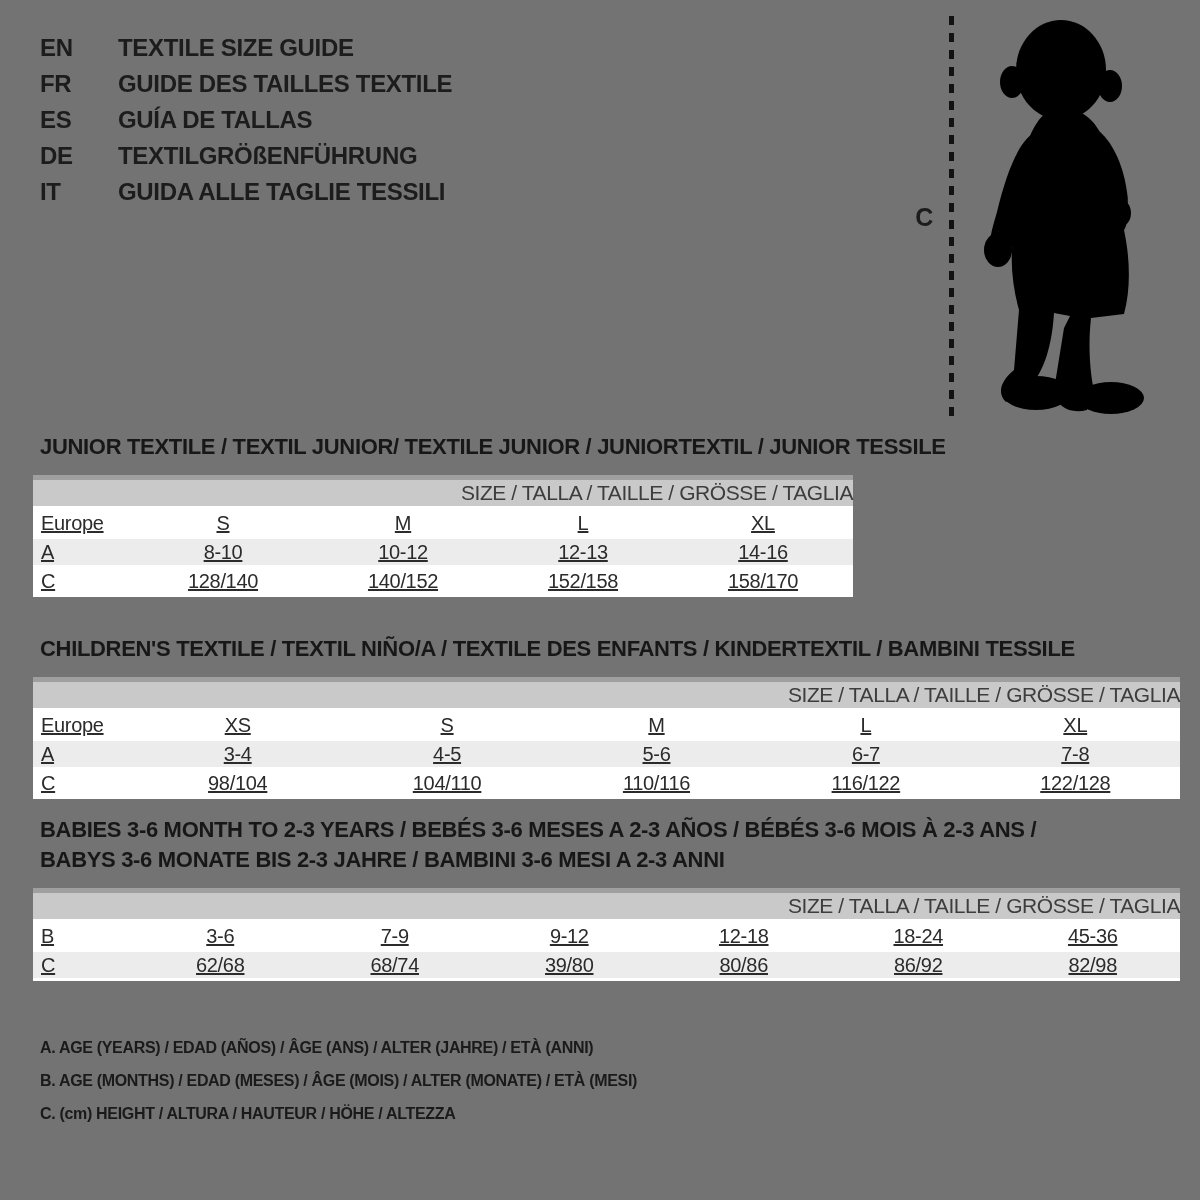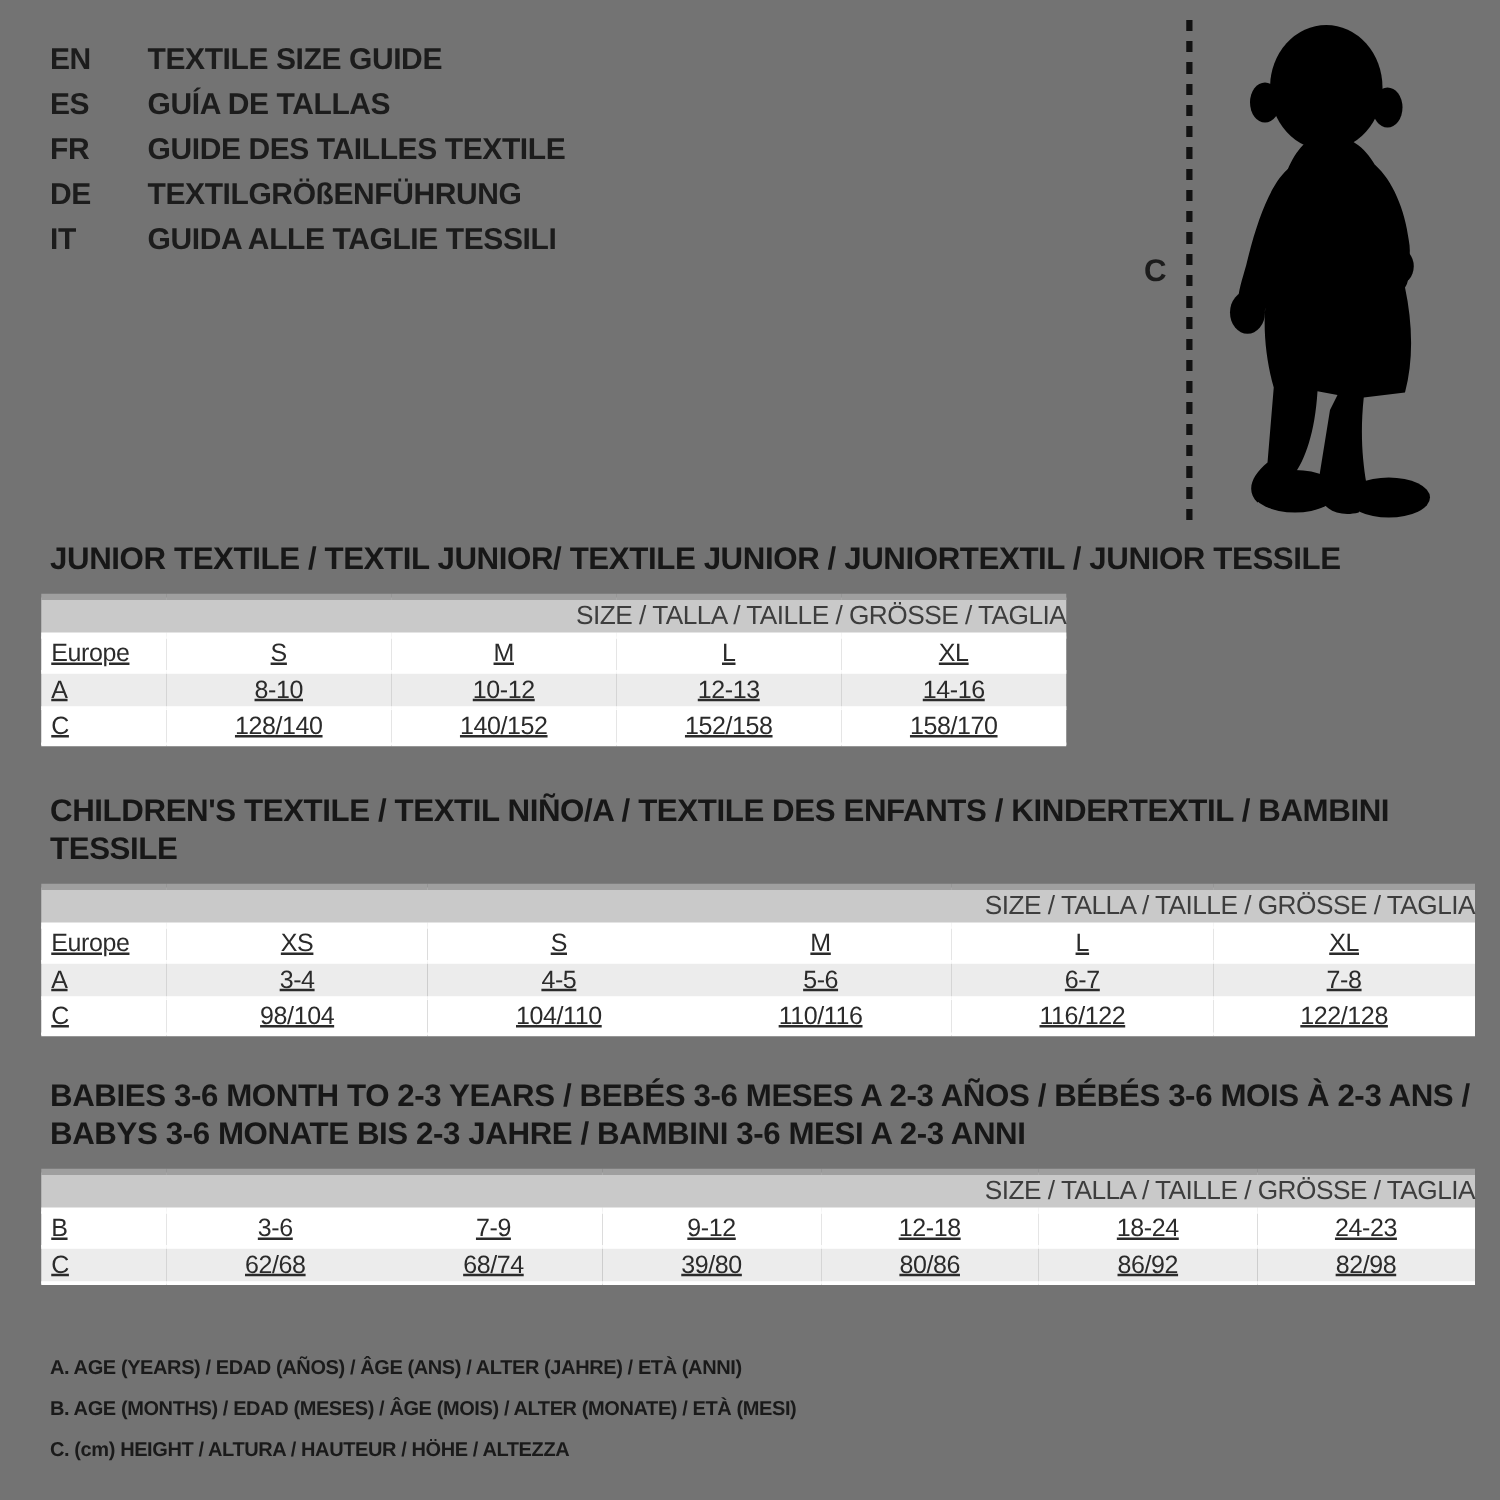--- a/index.html
+++ b/index.html
@@ -27,27 +27,27 @@
     margin-right:16px;
   }
   .dash-line {
     width:5px; height:100%;
     background:repeating-linear-gradient(to bottom, #121212 0 9px, transparent 9px 17px);
     margin-right:20px;
   }
   
   .content { padding:0 20px 0 33px; }
   .section-title {
-    font-size:25px; font-weight:bold; color:#171717;
+    font-size:22px; font-weight:bold; color:#171717;
     line-height:30px;
     padding-left:7px;
   }
   .title-junior   { margin-top:0; }
   .title-children { margin-top:37px; }
-  .title-babies   { margin-top:33px; }
+  .title-babies   { margin-top:16px; }
   
   table.size-table {
     border-collapse:collapse; table-layout:fixed;
     margin-top:13px;
     font-size:20px;
   }
   table.w-narrow { width:820px; }
   table.w-full   { width:1147px; }
   .size-table col.col-label { width:100px; }
   .size-table thead th {
@@ -79,26 +79,26 @@
 
 <div class="page">
 
   <div class="top">
     <div class="languages">
       <div class="lang-row">
         <span class="lang-code">EN</span>
         <span class="lang-title">TEXTILE SIZE GUIDE</span>
       </div>
       <div class="lang-row">
+        <span class="lang-code">FR</span>
+        <span class="lang-title">GUIDE DES TAILLES TEXTILE</span>
+      </div>
+      <div class="lang-row">
         <span class="lang-code">ES</span>
         <span class="lang-title">GUÍA DE TALLAS</span>
-      </div>
-      <div class="lang-row">
-        <span class="lang-code">FR</span>
-        <span class="lang-title">GUIDE DES TAILLES TEXTILE</span>
       </div>
       <div class="lang-row">
         <span class="lang-code">DE</span>
         <span class="lang-title">TEXTILGRÖßENFÜHRUNG</span>
       </div>
       <div class="lang-row">
         <span class="lang-code">IT</span>
         <span class="lang-title">GUIDA ALLE TAGLIE TESSILI</span>
       </div>
     </div>
@@ -258,21 +258,21 @@
           </tr>
       </thead>
       <tbody>
         <tr class="row-plain">
           <td class="label">B</td>
           <td>3-6</td>
           <td>7-9</td>
           <td>9-12</td>
           <td>12-18</td>
           <td>18-24</td>
-          <td>24-23</td>
+          <td>45-36</td>
         </tr>
         <tr class="row-shaded">
           <td class="label">C</td>
           <td>62/68</td>
           <td>68/74</td>
           <td>39/80</td>
           <td>80/86</td>
           <td>86/92</td>
           <td>82/98</td>
         </tr>

